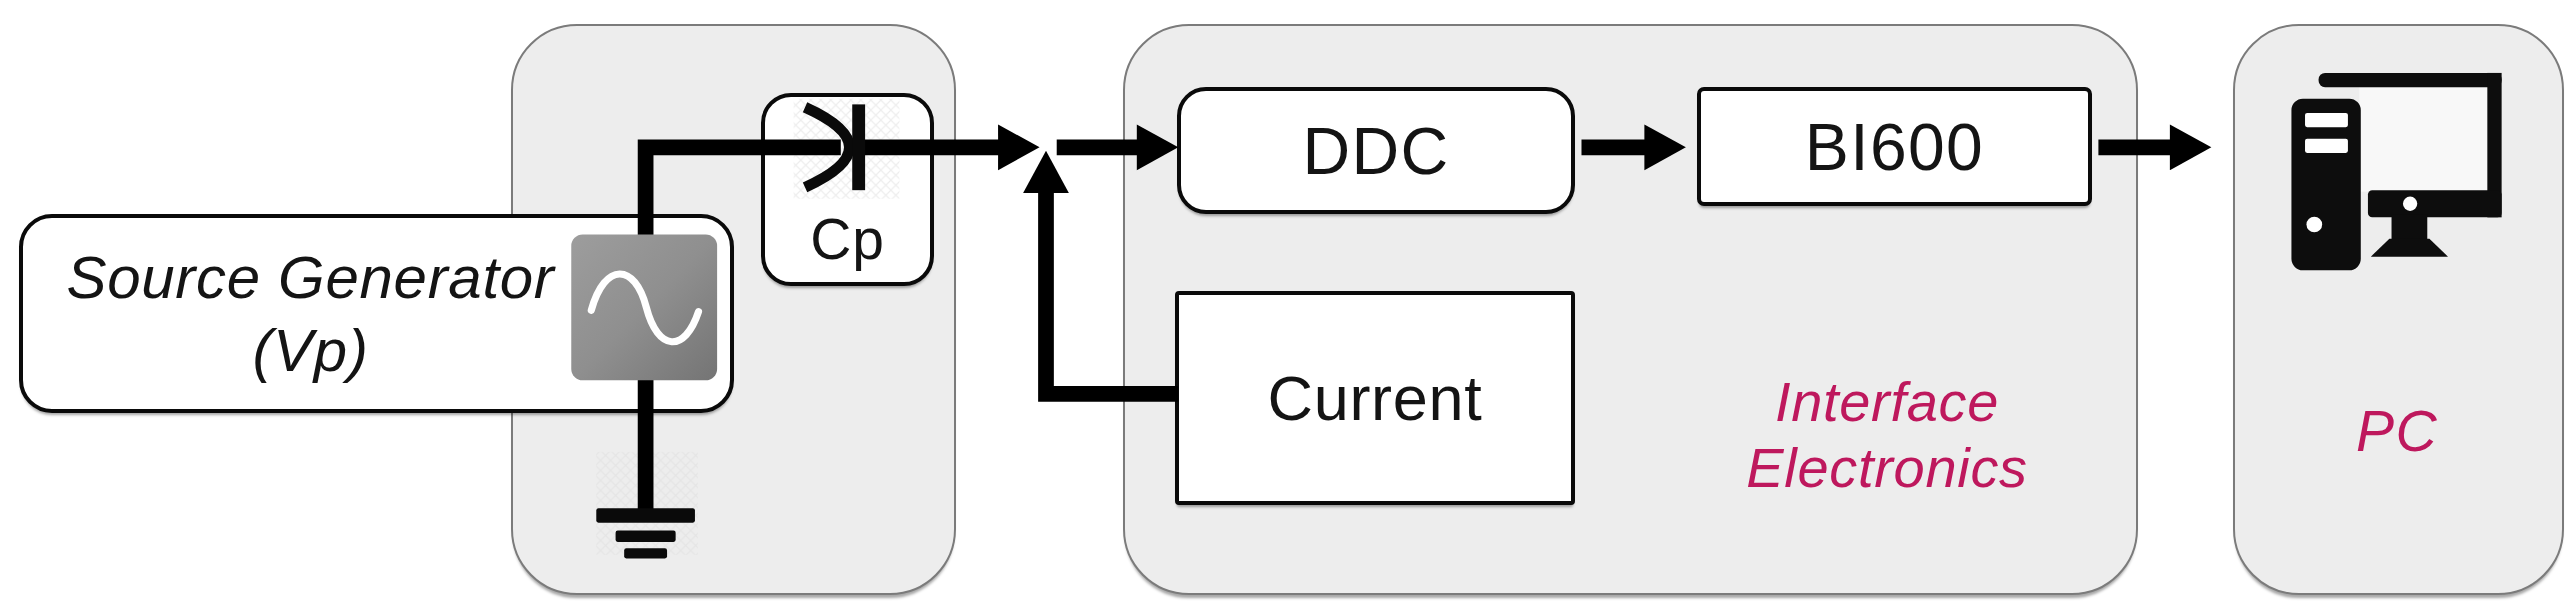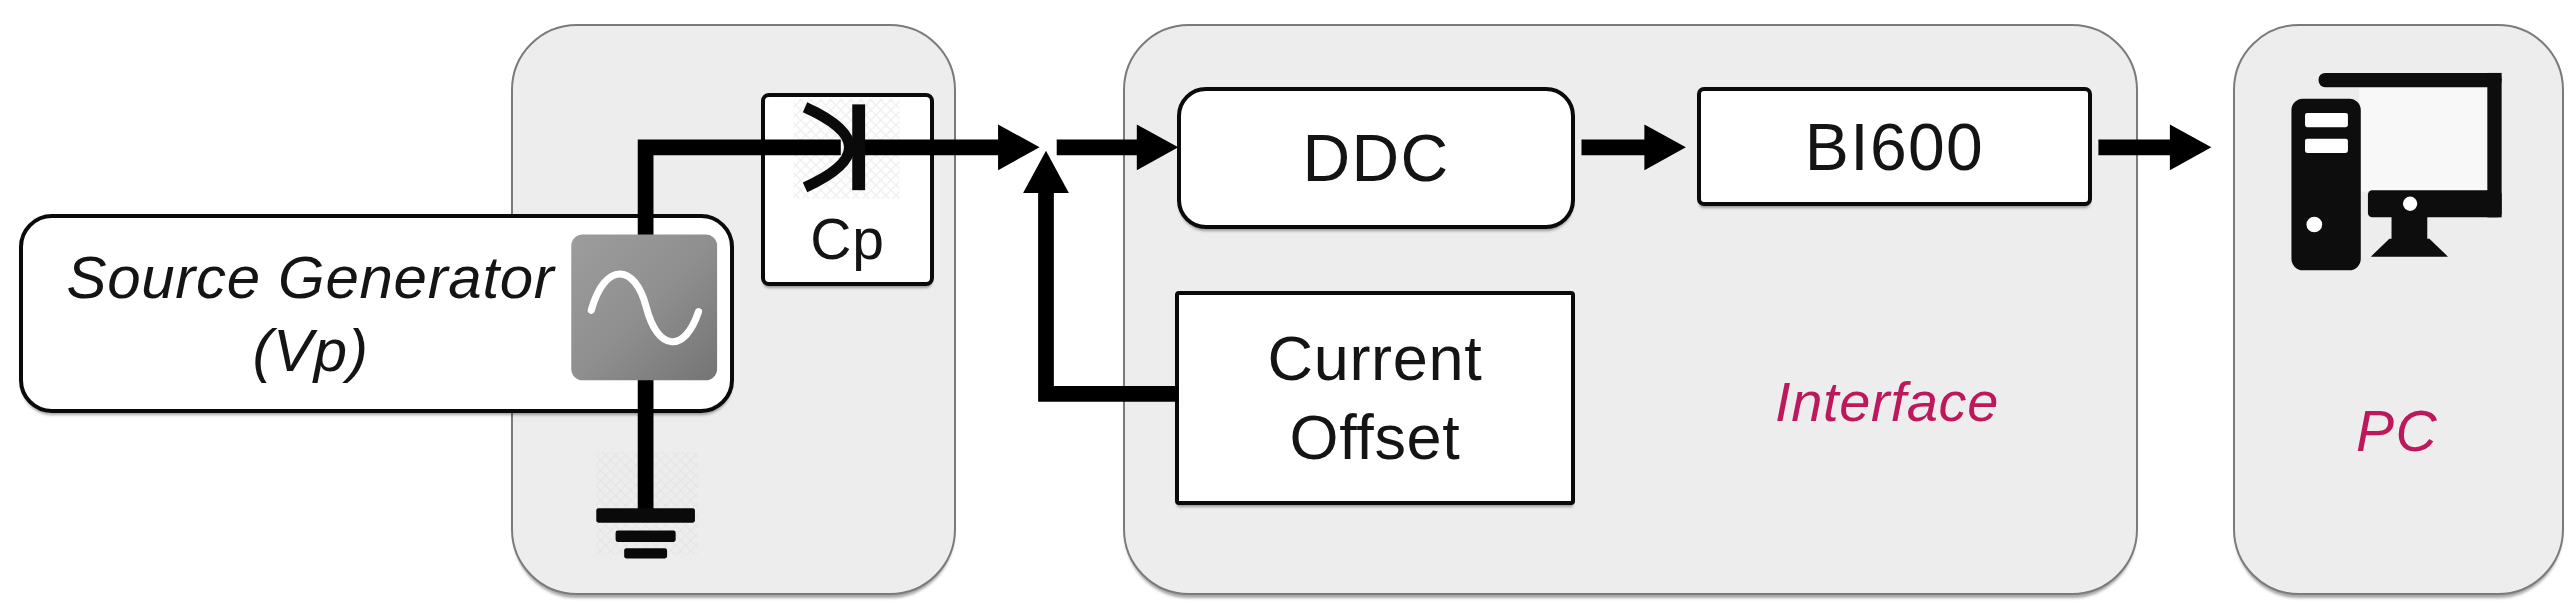--- a/index.html
+++ b/index.html
@@ -31,26 +31,26 @@
     display:flex;flex-direction:column;align-items:center;justify-content:center;
     box-shadow:0 3.6px 2.9px -2.1px rgba(0,0,0,.35);
     text-align:center;
   }
   #box-source{left:19.3px;top:214px;width:715px;height:199px;border-radius:33px;}
   #box-source .txt{
     position:absolute;left:15.7px;top:0;width:543px;height:100%;
     display:flex;flex-direction:column;align-items:center;justify-content:center;
     font-size:60px;font-style:italic;line-height:73px;letter-spacing:0.7px;
   }
-  #box-cp{left:761px;top:93px;width:173px;height:193px;border-radius:8px;}
+  #box-cp{left:761px;top:93px;width:173px;height:193px;border-radius:30px;}
   #box-cp .cp-label{
     position:absolute;left:0;bottom:10px;width:100%;
     text-align:center;font-size:57px;letter-spacing:0.7px;
   }
-  #box-ddc{left:1177px;top:87px;width:398px;height:142px;border-radius:29px;font-size:66px;letter-spacing:1.4px;}
+  #box-ddc{left:1177px;top:87px;width:398px;height:127px;border-radius:29px;font-size:66px;letter-spacing:1.4px;}
   #box-bi600{left:1697px;top:87px;width:395px;height:119px;border-radius:7px;font-size:66px;letter-spacing:1.4px;}
   #box-offset{left:1175px;top:291px;width:400px;height:214px;border-radius:4px;font-size:63px;line-height:79px;letter-spacing:0.7px;}
 
   .float-label{position:absolute;font-style:italic;color:#be185d;}
   #label-interface{left:1637px;top:369px;width:500px;text-align:center;font-size:56px;line-height:66px;letter-spacing:0.7px;}
   #label-pc{left:2290px;top:398px;width:214px;text-align:center;font-size:57px;letter-spacing:1.4px;}
 
   #overlay{position:absolute;left:0;top:0;width:2576px;height:612px;}
 </style>
 </head>
@@ -76,25 +76,25 @@
   <div class="node" id="box-ddc">
     <span>DDC</span>
   </div>
 
   <div class="node" id="box-bi600">
     <span>BI600</span>
   </div>
 
   <div class="node" id="box-offset">
     <span>Current</span>
-    <span>Offset</span>
   </div>
 
   <div class="float-label" id="label-interface">
     <div>Interface</div>
+    <div>Electronics</div>
   </div>
   <div class="float-label" id="label-pc">PC</div>
 
   <svg id="overlay" viewBox="0 0 3603 856">
     <defs>
       <linearGradient id="sineGrad" x1="0" y1="0" x2="1" y2="1">
         <stop offset="0" stop-color="#9d9d9d"></stop>
         <stop offset="0.5" stop-color="#8f8f8f"></stop>
         <stop offset="1" stop-color="#747474"></stop>
       </linearGradient>

